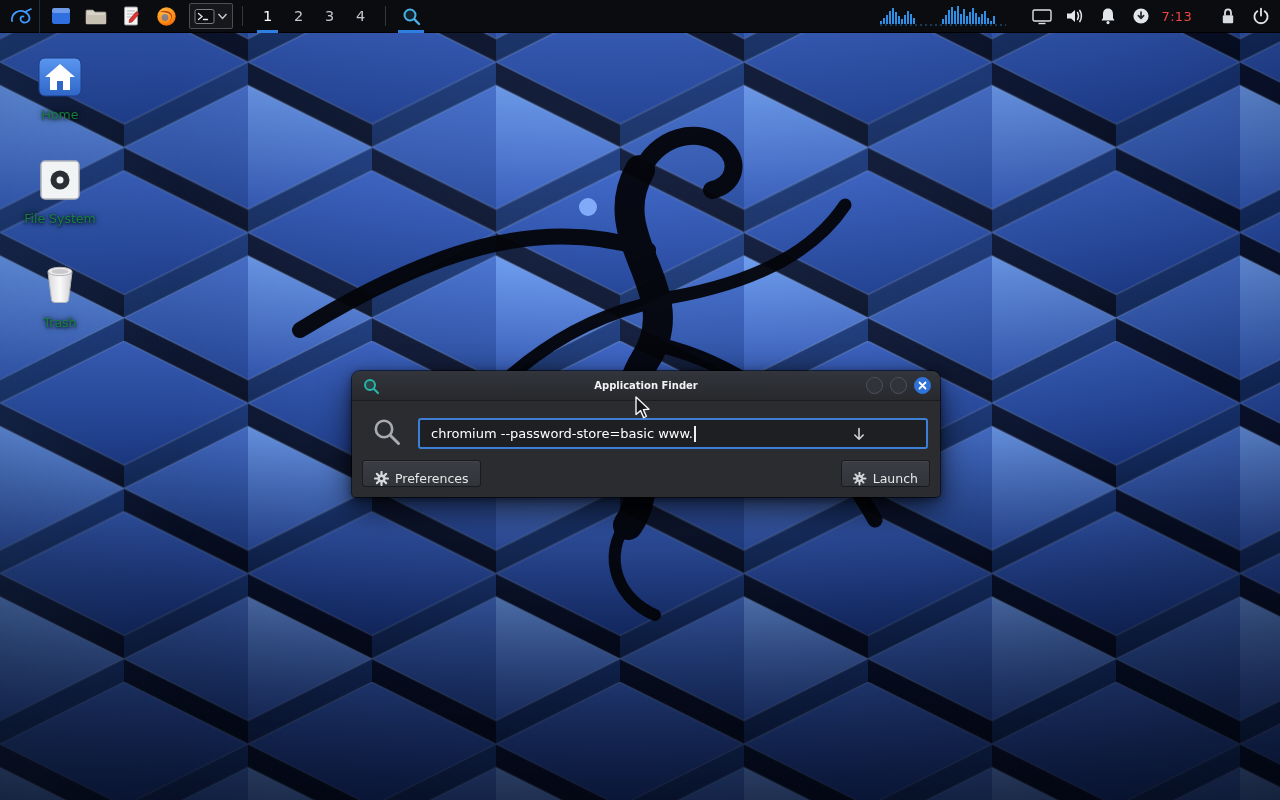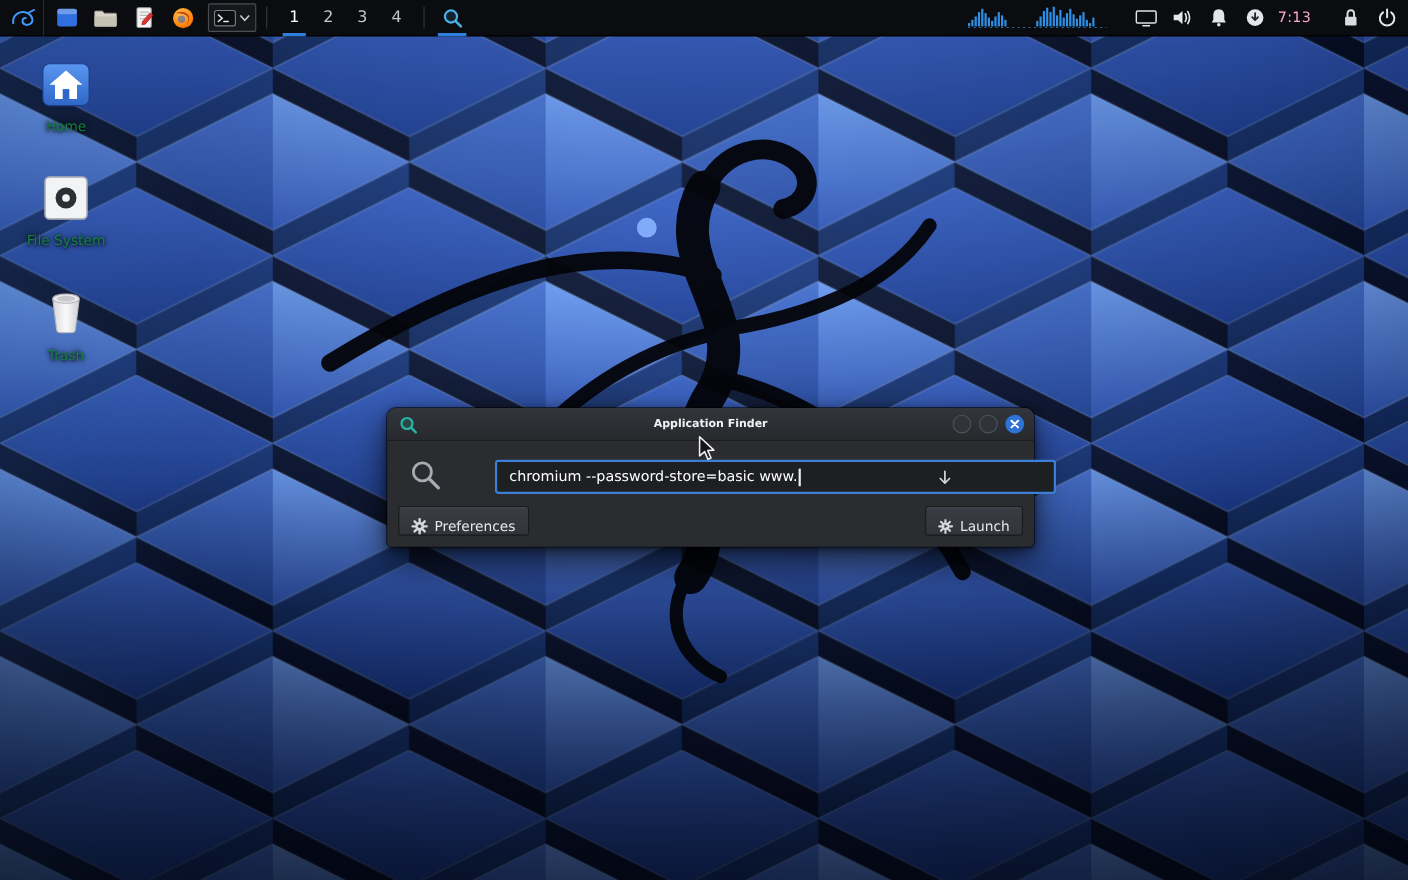--- a/index.html
+++ b/index.html
@@ -20,21 +20,21 @@
   .term-group { margin-left:9px; display:flex; align-items:center; gap:2px; border:1px solid #4b4f55;
                 background:#16171b; border-radius:2px; padding:2px 4px; height:26px; }
   .psep { width:1px; height:20px; background:#34373d; margin:0 9px; }
   .ws { width:31px; height:33px; line-height:33px; text-align:center; color:#c3c7cd; font-size:14.5px; position:relative; cursor:default; }
   .ws.active { color:#ffffff; }
   .ws.active::after { content:""; position:absolute; left:5px; right:5px; bottom:0; height:3px; background:#2f7fe0; }
   .task { width:32px; height:33px; display:flex; align-items:center; justify-content:center; position:relative; }
   .task::after { content:""; position:absolute; left:3px; right:3px; bottom:0; height:3px; background:#2f7fe0; }
   .tray { margin-left:auto; display:flex; align-items:center; }
   .tray-icon { width:22px; height:22px; display:flex; align-items:center; justify-content:center; margin-left:11px; }
-  .clock { color:#f9a8d4; font-size:13px; margin-left:10px; letter-spacing:.3px; }
+  .clock { color:#ef4444; font-size:13px; margin-left:10px; letter-spacing:.3px; }
   .tray-gap { width:14px; }
   .tray-pad { width:8px; }
 
   
   .dicon { position:absolute; left:12px; width:96px; display:flex; flex-direction:column; align-items:center; z-index:10; cursor:default; }
   .dicon .img { height:44px; display:flex; align-items:flex-end; justify-content:center; }
   .dicon .lbl { margin-top:9px; font-size:12.5px; color:#15803d; text-shadow:0 1px 3px rgba(0,0,0,.95), 0 0 6px rgba(0,0,0,.7); }
 
   
   .finder { position:absolute; left:352px; top:371px; width:588px; height:126px; z-index:20;
@@ -43,21 +43,21 @@
   .titlebar { height:30px; background:linear-gradient(#32353b,#27292d); border-bottom:1px solid #1a1c1f;
               border-radius:8px 8px 0 0; position:relative; display:flex; align-items:center; }
   .title { position:absolute; left:0; right:0; text-align:center; font-size:10px; font-weight:bold; color:#f1f2f3; }
   .title-icon { position:absolute; left:11px; top:7px; }
   .winbtns { position:absolute; right:9px; top:6px; display:flex; gap:7px; }
   .wbtn { width:17px; height:17px; border-radius:50%; background:#303339; border:1px solid #4e525a; }
   .wbtn.close { background:#2f72d8; border-color:#2f72d8; display:flex; align-items:center; justify-content:center; }
   .body-mag { position:absolute; left:20px; top:46px; }
   .search-box { position:absolute; left:66px; top:47px; width:510px; height:31px; background:#1d1f22;
                 border:2px solid #3d7fd6; border-radius:3px; display:flex; align-items:center;
-                padding:0 30px 0 11px; color:#fff; font-size:13px; white-space:nowrap; overflow:hidden;margin-left:32px; }
+                padding:0 30px 0 11px; color:#fff; font-size:13px; white-space:nowrap; overflow:hidden; }
   .caret { display:inline-block; width:1.5px; height:16px; background:#eceff2; margin-left:1px; vertical-align:-3px; }
   .dd-arrow { position:absolute; right:72px; top:54px; width:18px; height:18px; display:flex; align-items:center; justify-content:center; }
   .btn-row { position:absolute; left:10px; right:10px; bottom:10px; display:flex; justify-content:space-between; }
   .fbtn { height:27px; display:flex; align-items:flex-end; gap:6px; padding:0 11px; font-size:12.5px; color:#e7e8ea;
           background:linear-gradient(#3a3d43,#313439); border:1px solid #191b1e; border-radius:3px;
           box-shadow:inset 0 1px 0 rgba(255,255,255,.05); cursor:default; }
 
   .cursor { position:absolute; left:634px; top:396px; z-index:100; pointer-events:none; }
 </style>
 </head>

